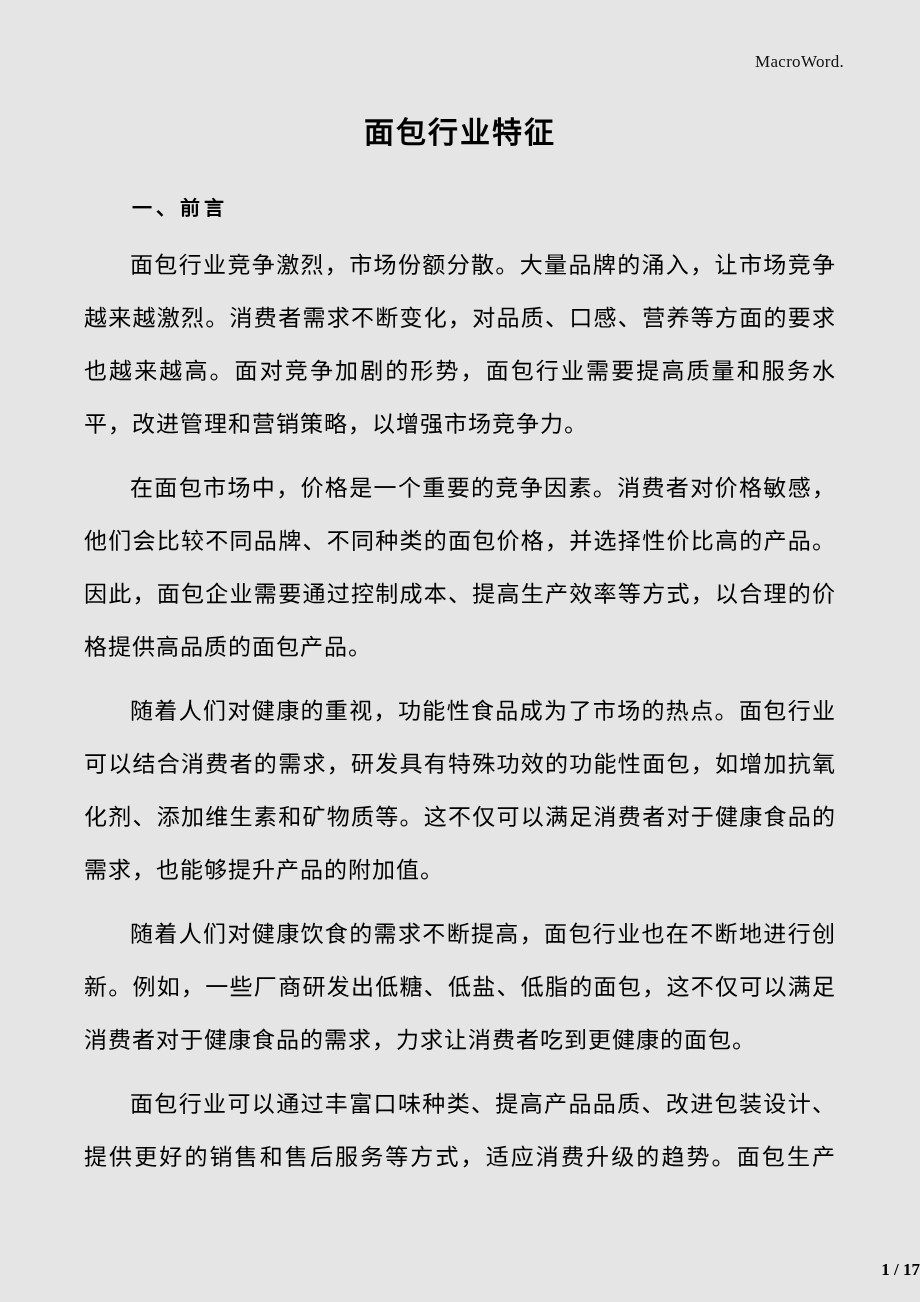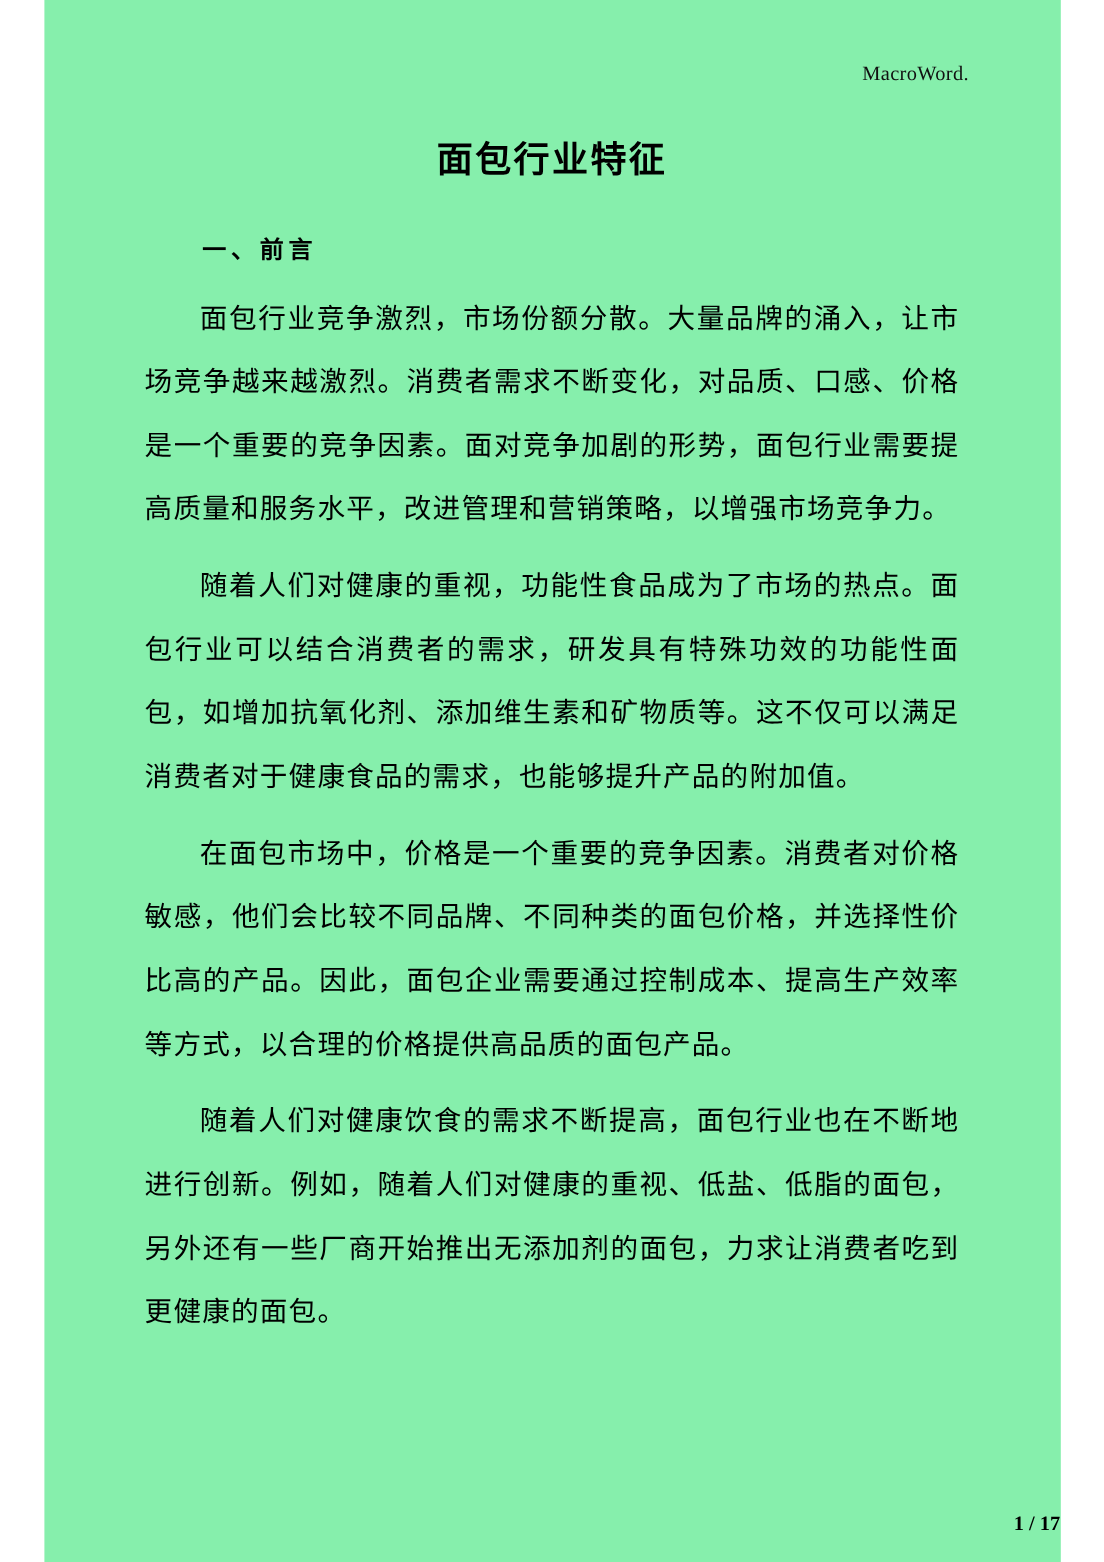--- a/index.html
+++ b/index.html
@@ -1,22 +1,22 @@
 <!DOCTYPE html>
 <html lang="zh-CN"><head>
 <meta charset="utf-8">
 <style>
   * { margin: 0; padding: 0; box-sizing: border-box; }
   html, body { background: #ffffff; }
   .page {
     position: relative;
-    width: 847px;
+    width: 920px;
     height: 1302px;
     margin: 0 auto;
-    background: #86efac;
+    background: #e5e5e5;
     color: #000000;
     overflow: hidden;
     font-family: "Liberation Serif", serif;
   }
   .brand {
     position: absolute;
     top: 52px;
     right: 76px;
     font-family: "Liberation Serif", serif;
     font-size: 17px;
@@ -79,23 +79,24 @@
 
   <div class="brand">MacroWord.</div>
 
   <div class="content">
 
     <h1 class="doc-title">面包行业特征</h1>
 
     <h2 class="section-heading">一、前言</h2>
 
     <div class="body-text">
-      <p>面包行业竞争激烈，市场份额分散。大量品牌的涌入，让市场竞争越来越激烈。消费者需求不断变化，对品质、口感、价格是一个重要的竞争因素。面对竞争加剧的形势，面包行业需要提高质量和服务水平，改进管理和营销策略，以增强市场竞争力。</p>
+      <p>面包行业竞争激烈，市场份额分散。大量品牌的涌入，让市场竞争越来越激烈。消费者需求不断变化，对品质、口感、营养等方面的要求也越来越高。面对竞争加剧的形势，面包行业需要提高质量和服务水平，改进管理和营销策略，以增强市场竞争力。</p>
+      <p>在面包市场中，价格是一个重要的竞争因素。消费者对价格敏感，他们会比较不同品牌、不同种类的面包价格，并选择性价比高的产品。因此，面包企业需要通过控制成本、提高生产效率等方式，以合理的价格提供高品质的面包产品。</p>
       <p>随着人们对健康的重视，功能性食品成为了市场的热点。面包行业可以结合消费者的需求，研发具有特殊功效的功能性面包，如增加抗氧化剂、添加维生素和矿物质等。这不仅可以满足消费者对于健康食品的需求，也能够提升产品的附加值。</p>
-      <p>在面包市场中，价格是一个重要的竞争因素。消费者对价格敏感，他们会比较不同品牌、不同种类的面包价格，并选择性价比高的产品。因此，面包企业需要通过控制成本、提高生产效率等方式，以合理的价格提供高品质的面包产品。</p>
-      <p>随着人们对健康饮食的需求不断提高，面包行业也在不断地进行创新。例如，随着人们对健康的重视、低盐、低脂的面包，另外还有一些厂商开始推出无添加剂的面包，力求让消费者吃到更健康的面包。</p>
+      <p>随着人们对健康饮食的需求不断提高，面包行业也在不断地进行创新。例如，一些厂商研发出低糖、低盐、低脂的面包，这不仅可以满足消费者对于健康食品的需求，力求让消费者吃到更健康的面包。</p>
+      <p class="continues">面包行业可以通过丰富口味种类、提高产品品质、改进包装设计、提供更好的销售和售后服务等方式，适应消费升级的趋势。面包生产</p>
     </div>
 
   </div>
 
   <div class="page-footer">1 / 17</div>
 
 </div>
 
 </body></html>

